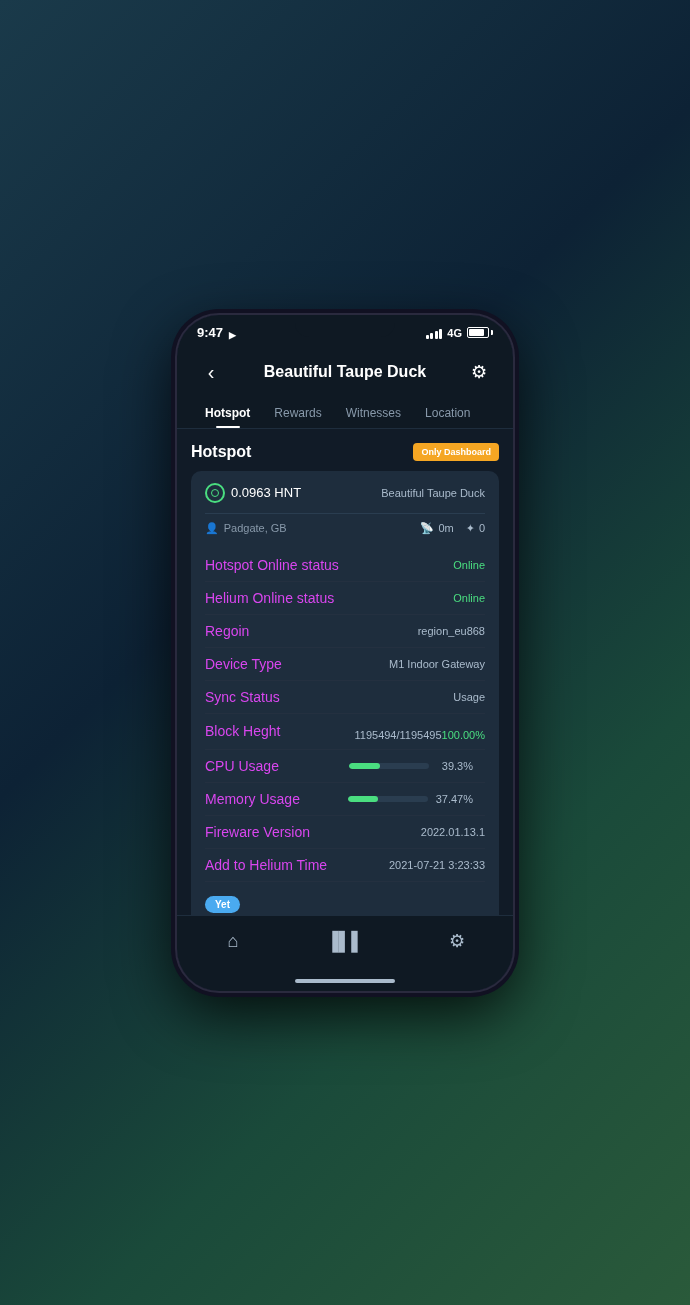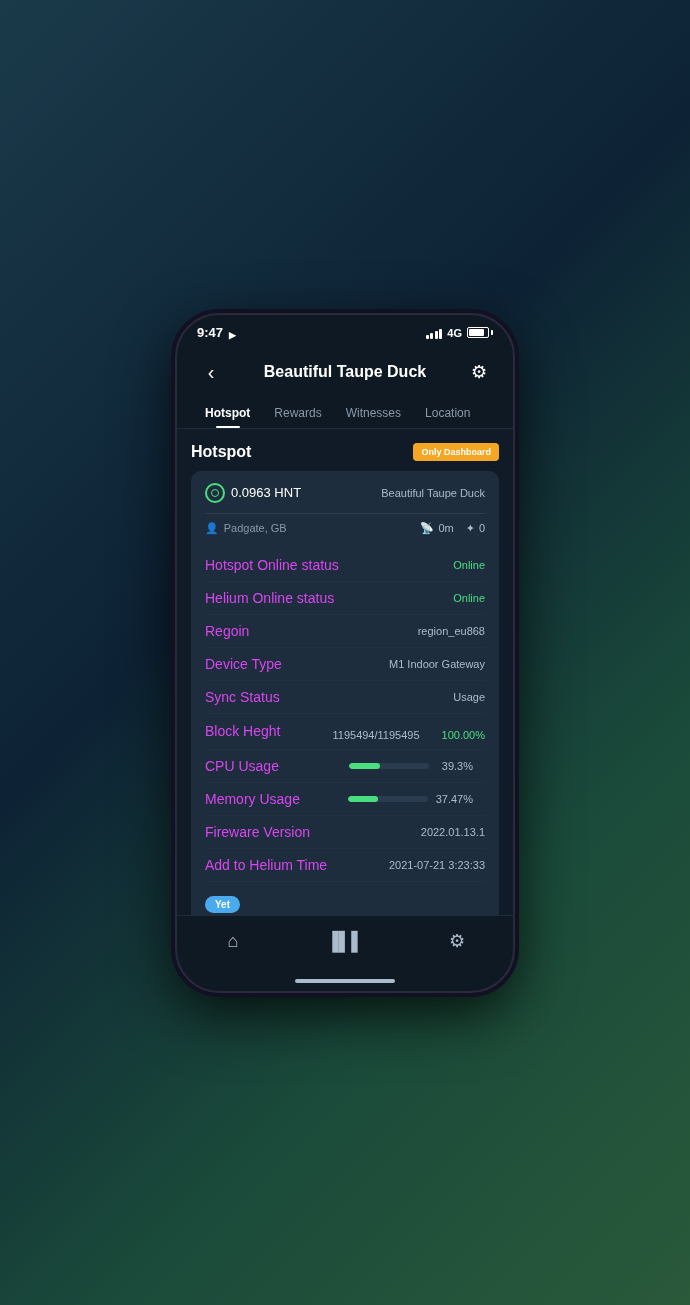--- a/index.html
+++ b/index.html
@@ -518,21 +518,21 @@
         <span class="stat-label">Device Type</span>
         <span class="stat-value">M1 Indoor Gateway</span>
       </div>
       <div class="stat-row">
         <span class="stat-label">Sync Status</span>
         <span class="stat-value">Usage</span>
       </div>
 
       <div class="progress-row">
         <span class="stat-label">Block Heght</span>
-        <div style="display:flex; align-items:center; gap:22px;margin-top:7px;">
+        <div style="display:flex; align-items:center; gap:0;margin-top:7px;">
           <span class="stat-value">1195494/1195495</span>
           <span class="stat-value green">100.00%</span>
         </div>
       </div>
 
       <div class="progress-row">
         <span class="stat-label">CPU Usage</span>
         <div class="progress-container">
           <div class="progress-bar-bg">
             <div class="progress-bar-fill" style="width: 39.3%;"></div>

